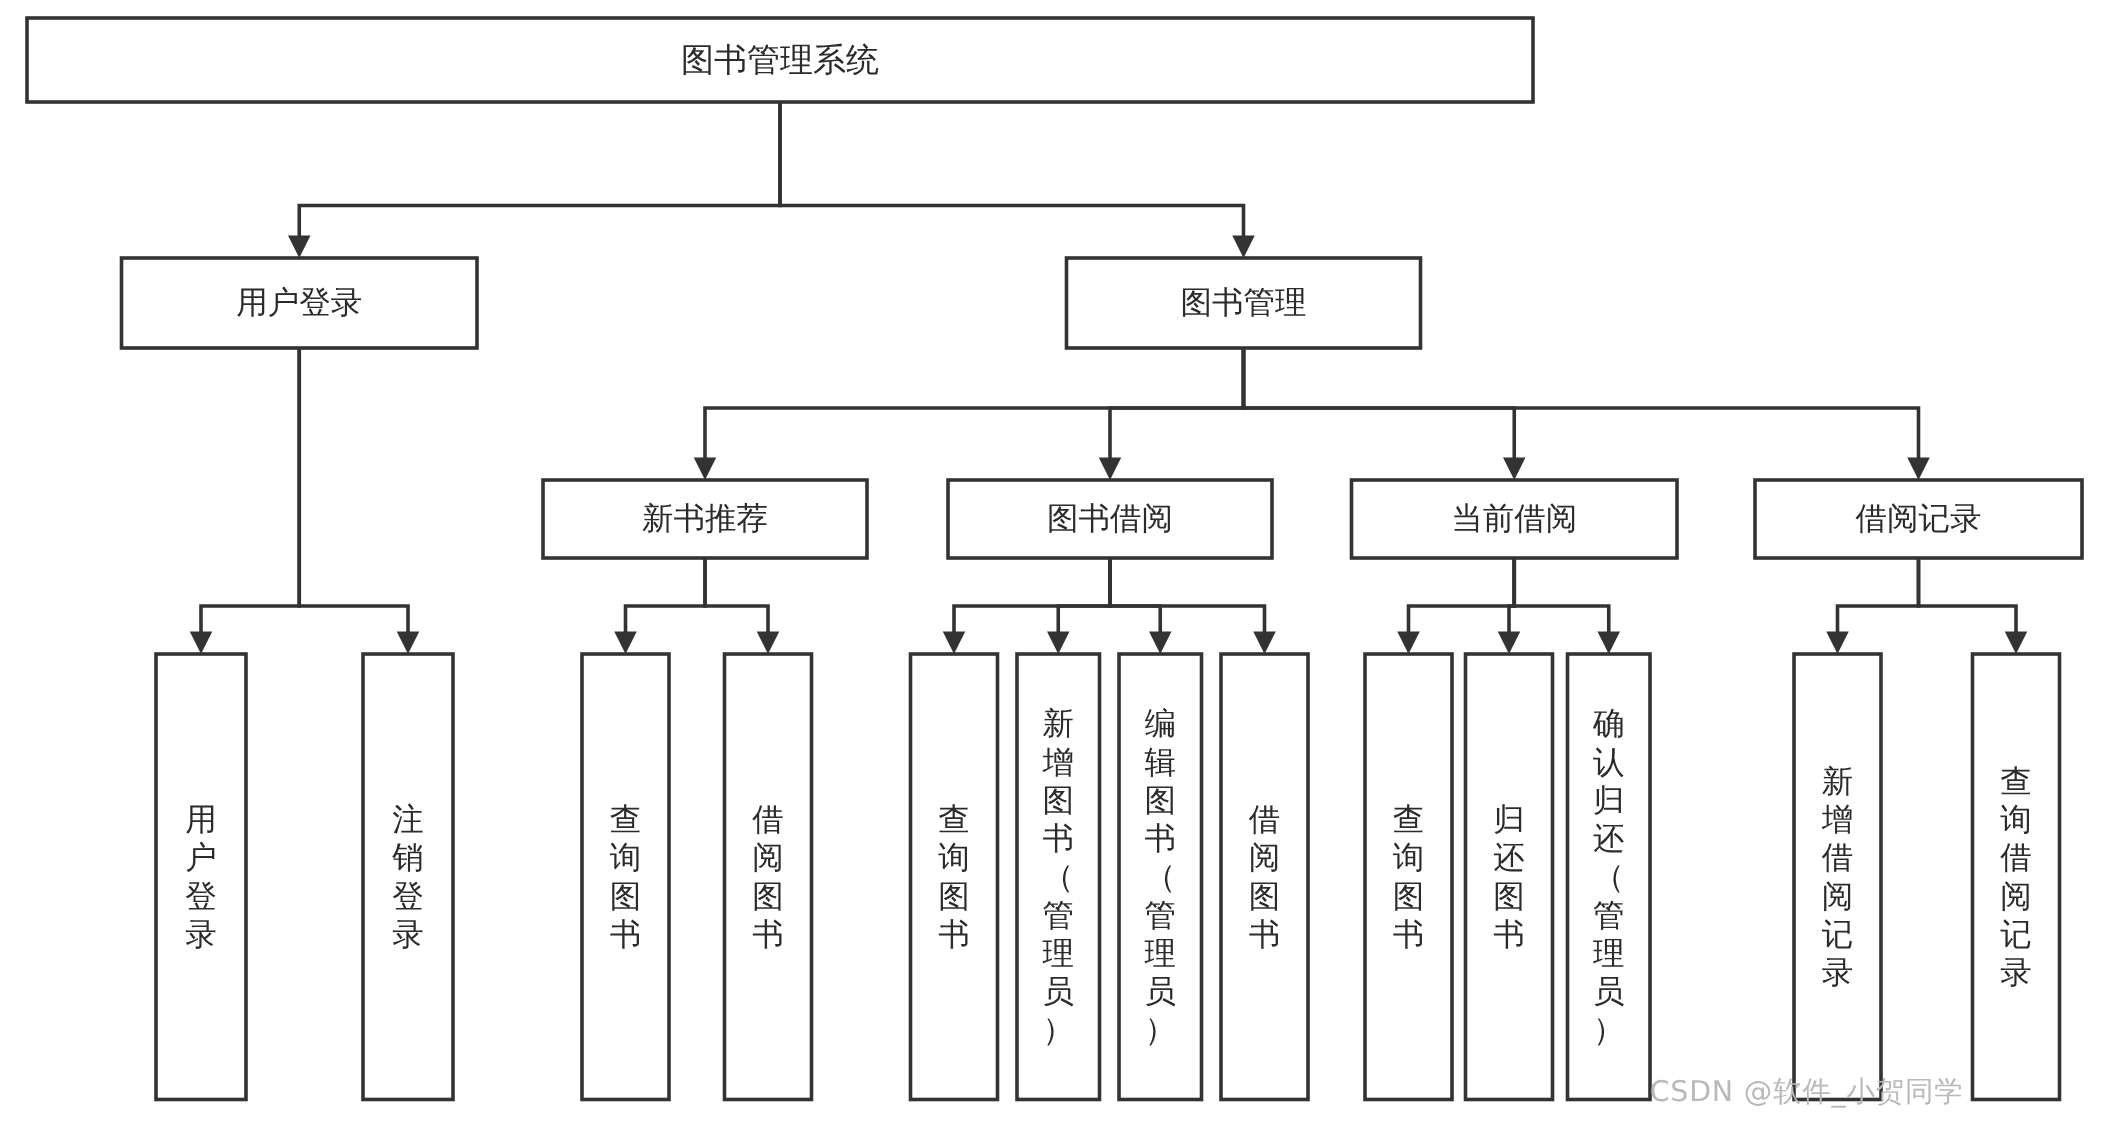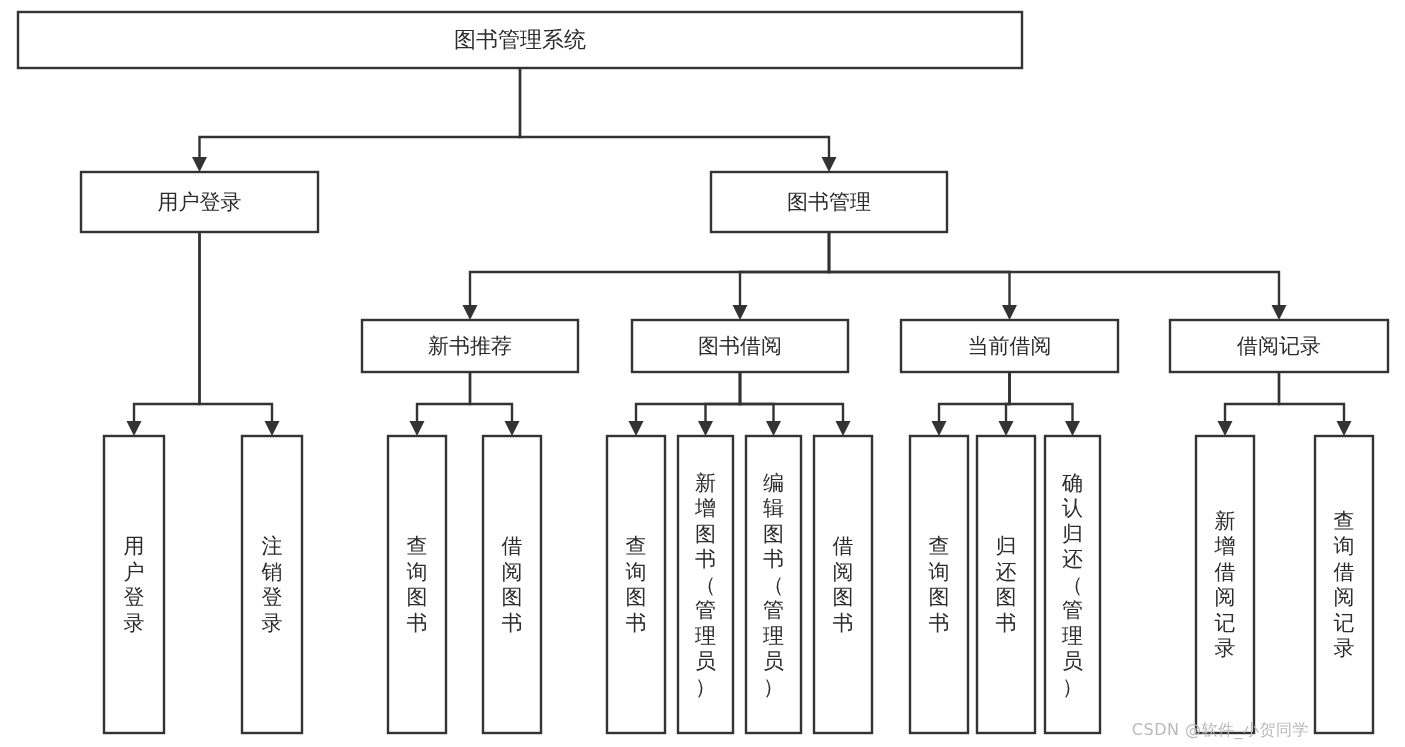--- a/index.html
+++ b/index.html
@@ -55,21 +55,21 @@
   }
   .arrowhead {
     fill: #333333;
     stroke: none;
   }
   .watermark {
     position: absolute;
     right: 8px;
     bottom: 6px;
     font-family: "DejaVu Sans", "Liberation Sans", sans-serif;
-    font-size: 16px;
+    font-size: 19px;
     color: #b9b9b9;
     letter-spacing: 0.5px;
     white-space: nowrap;
     user-select: none;
   }
 </style>
 </head>
 <body>
 
 <div id="diagram-root">

